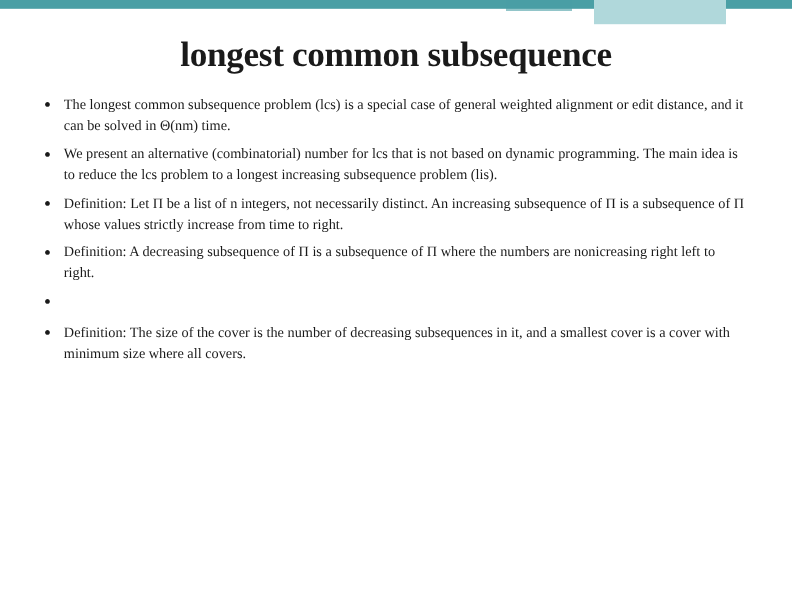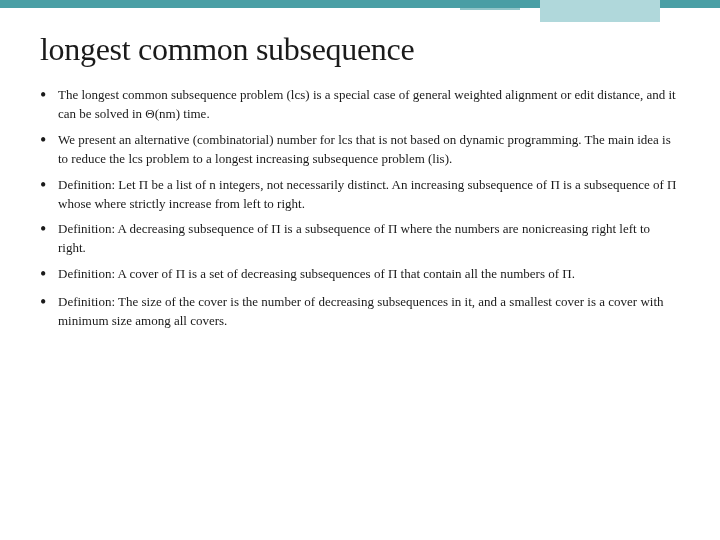--- a/index.html
+++ b/index.html
@@ -60,25 +60,25 @@
     .title-line1 {
       font-size: 32px;
       font-weight: bold;
       color: #1a1a1a;
       line-height: 1.2;
       letter-spacing: -0.3px;
     }
 
     .title-line2 {
       font-size: 32px;
-      font-weight: normal;
+      font-weight: bold;
       color: #1a1a1a;
       line-height: 1.2;
       letter-spacing: -0.3px;
-      text-align: left;
+      text-align: center;
     }
 
     .bullet-list {
       list-style: none;
       padding: 0;
       margin: 0;
     }
 
     .bullet-list li {
       display: flex;
@@ -118,29 +118,28 @@
   <li>
         <span class="bullet-dot">•</span>
         <span class="bullet-text">The longest common subsequence problem (lcs) is a special case of general weighted alignment or edit distance, and it can be solved in Θ(nm) time.</span>
       </li>
       <li>
         <span class="bullet-dot">•</span>
         <span class="bullet-text">We present an alternative (combinatorial) number for lcs that is not based on dynamic programming. The main idea is to reduce the lcs problem to a longest increasing subsequence problem (lis).</span>
       </li>
       <li>
         <span class="bullet-dot">•</span>
-        <span class="bullet-text">Definition: Let Π be a list of n integers, not necessarily distinct. An increasing subsequence of Π is a subsequence of Π whose where strictly increase from left to right.</span>
+        <span class="bullet-text">Definition: Let Π be a list of n integers, not necessarily distinct. An increasing subsequence of Π is a subsequence of Π whose values strictly increase from time to right.</span>
       </li>
       <li>
         <span class="bullet-dot">•</span>
         <span class="bullet-text">Definition: A decreasing subsequence of Π is a subsequence  of Π where the numbers are nonicreasing right left to right.</span>
       </li>
       <li>
         <span class="bullet-dot">•</span>
-        <span class="bullet-text">Definition: A cover of Π is a set of decreasing subsequences of Π that contain all the numbers of Π.</span>
       </li>
       <li>
         <span class="bullet-dot">•</span>
-        <span class="bullet-text">Definition: The size of the cover is the number of decreasing subsequences in it, and a smallest cover is a cover with minimum size among all covers.</span>
+        <span class="bullet-text">Definition: The size of the cover is the number of decreasing subsequences in it, and a smallest cover is a cover with minimum size where all covers.</span>
       </li>
     </ul>
 
 </div>
 
 </body></html>

